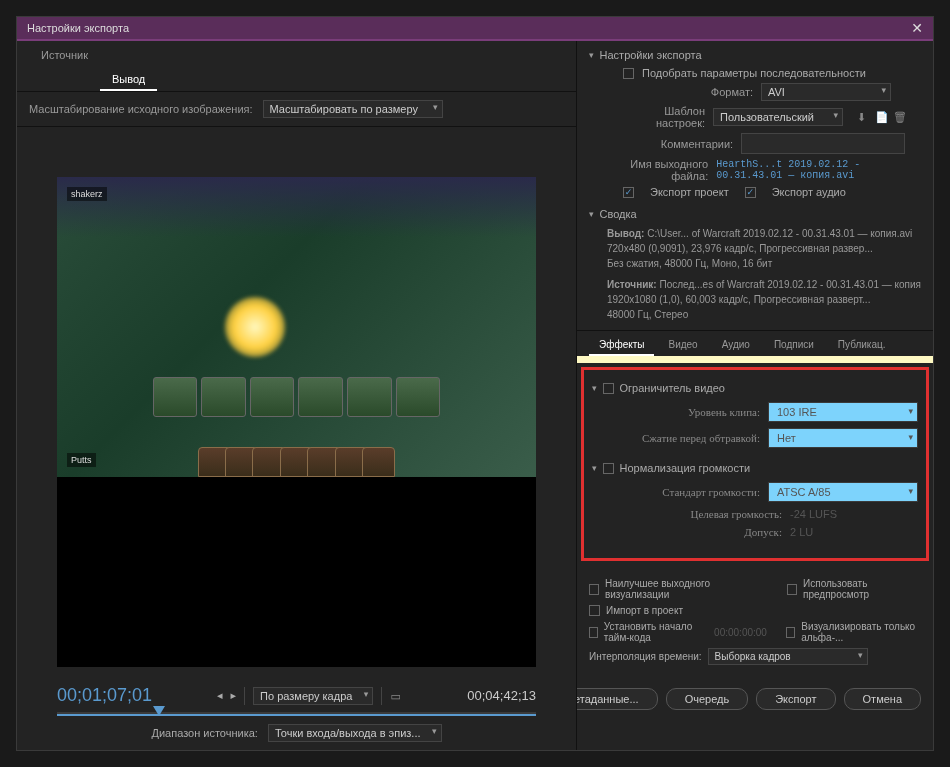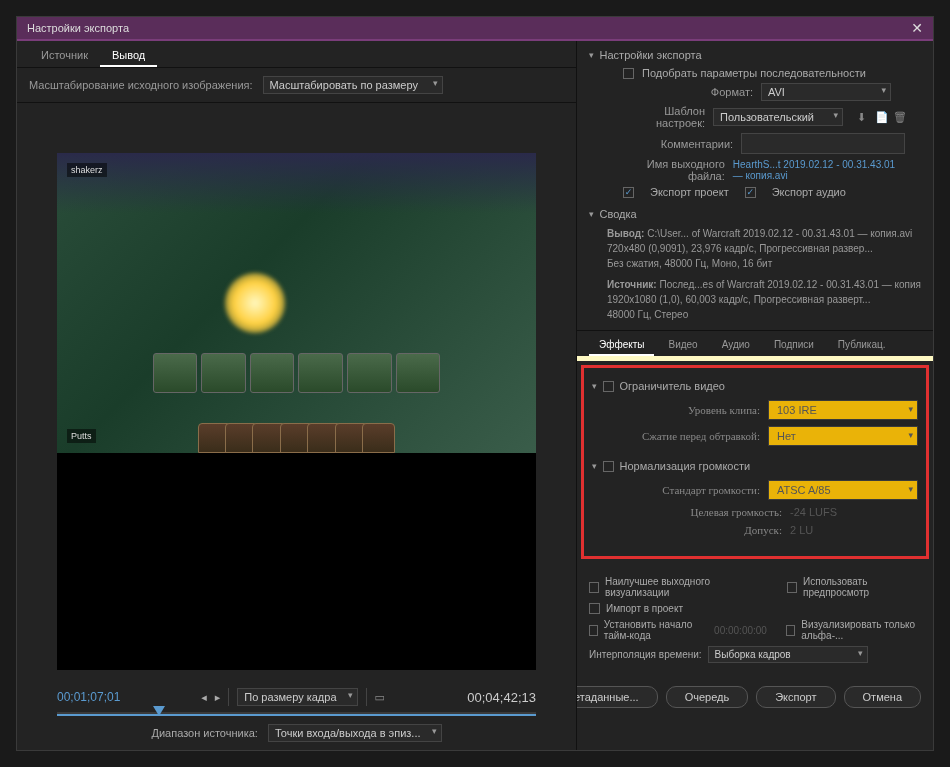--- a/index.html
+++ b/index.html
@@ -6,63 +6,63 @@
 body { background: #1a1a1a; color: #aaa; font-size: 11px; width: 950px; height: 767px; overflow: hidden; }
 .dialog { background: #232323; width: 918px; height: 735px; margin: 16px; border: 1px solid #3a3a3a; display: flex; flex-direction: column; }
 .titlebar { background: #5a2d5a; height: 24px; display: flex; align-items: center; padding: 0 10px; border-bottom: 2px solid #7a3d7a; }
 .titlebar .title { color: #ddd; font-size: 11px; flex: 1; }
 .titlebar .close { color: #ddd; font-size: 14px; cursor: pointer; }
 .main { display: flex; flex: 1; overflow: hidden; }
 .left { width: 560px; background: #232323; display: flex; flex-direction: column; border-right: 1px solid #111; }
 .right { flex: 1; background: #232323; display: flex; flex-direction: column; overflow-y: auto; }
 .tabs { display: flex; padding: 4px 12px 0; border-bottom: 1px solid #111; }
 .tab { padding: 4px 12px; color: #999; cursor: pointer; }
-.tab.active { color: #fff; border-bottom: 2px solid #fff; }
+.tab.active { color: #fff; border-bottom: 2px solid #fff; margin-top: 24px; }
 .scale-row { display: flex; align-items: center; padding: 8px 12px; gap: 10px; border-bottom: 1px solid #111; }
 .scale-row label { color: #999; }
 .dropdown { background: #2a2a2a; border: 1px solid #444; padding: 2px 20px 2px 6px; color: #ccc; position: relative; min-width: 180px; }
 .dropdown::after { content: '▾'; position: absolute; right: 4px; top: 1px; color: #999; font-size: 9px; }
 .preview-area { flex: 1; background: #000; margin: 50px 40px 10px 40px; position: relative; display: flex; align-items: flex-start; justify-content: center; }
 .preview-img { width: 100%; height: 300px; background: linear-gradient(135deg, #2a4d3a 0%, #1a3d2a 40%, #3a5d4a 100%); position: relative; overflow: hidden; }
 .game-top { position: absolute; top: 0; left: 0; right: 0; height: 60px; background: linear-gradient(180deg, #2a2a4a, transparent); }
 .game-center { position: absolute; top: 40%; left: 35%; width: 60px; height: 60px; border-radius: 50%; background: radial-gradient(circle, #fff8c0, #ffd040, transparent); filter: blur(2px); }
 .game-cards { position: absolute; bottom: 60px; left: 20%; right: 20%; height: 40px; display: flex; gap: 4px; }
 .card { flex: 1; background: linear-gradient(#4a6a4a, #2a4a2a); border: 1px solid #666; border-radius: 3px; }
 .game-player { position: absolute; bottom: 10px; left: 10px; color: #ddd; font-size: 9px; background: rgba(0,0,0,0.5); padding: 2px 4px; }
 .game-player2 { position: absolute; top: 10px; left: 10px; color: #ddd; font-size: 9px; background: rgba(0,0,0,0.5); padding: 2px 4px; }
 .hand-cards { position: absolute; bottom: 0; left: 30%; right: 30%; height: 30px; display: flex; }
 .hand-card { flex: 1; background: linear-gradient(#5a3d2a, #3a2d1a); border: 1px solid #8a6d4a; margin: 0 -3px; border-radius: 4px 4px 0 0; }
 .timeline { padding: 8px 40px; }
 .time-row { display: flex; align-items: center; justify-content: space-between; margin-bottom: 6px; }
-.time-left { color: #5a9acf; font-size: 12px; }
+.time-left { color: #5a9acf; font-size: 18px; }
 .time-ctrl { display: flex; align-items: center; gap: 8px; }
 .time-right { color: #ccc; font-size: 13px; }
 .slider-track { height: 4px; background: #3a3a3a; position: relative; border-bottom: 2px solid #5a9acf; }
 .slider-handle { position: absolute; left: 20%; top: -6px; width: 0; height: 0; border: 6px solid transparent; border-top: 10px solid #5a9acf; }
 .range-row { display: flex; align-items: center; justify-content: center; gap: 10px; margin-top: 8px; }
 .section { padding: 8px 12px; border-bottom: 1px solid #111; }
 .section-head { display: flex; align-items: center; gap: 6px; margin-bottom: 6px; }
 .chevron { color: #999; font-size: 9px; }
 .chk { width: 11px; height: 11px; border: 1px solid #666; display: inline-flex; align-items: center; justify-content: center; font-size: 9px; color: #5a9acf; }
 .chk.checked::before { content: '✓'; }
 .field-row { display: flex; align-items: center; margin: 4px 16px; gap: 8px; padding-left: 18px; }
 .field-label { width: 130px; text-align: right; color: #999; }
-.field-val { color: #5a9acf; }
+.field-val { color: #5a9acf; font-family: Liberation Mono, monospace; }
 .field-input { background: #2a2a2a; border: 1px solid #444; padding: 2px 6px; color: #ccc; min-width: 150px; }
 .icon-row { display: inline-flex; gap: 6px; margin-left: 6px; }
 .summary-text { color: #999; font-size: 10px; padding-left: 18px; line-height: 1.5; }
-.tabs2 { display: flex; padding: 4px 12px 0; border-bottom: 5px solid #fef9c3; gap: 4px; }
+.tabs2 { display: flex; padding: 4px 12px 0; border-bottom: 7px solid #fef9c3; gap: 4px; }
 .tab2 { padding: 4px 10px; color: #999; cursor: pointer; font-size: 10px; }
 .tab2.active { color: #fff; border-bottom: 2px solid #fff; }
 .highlight-box { border: 3px solid #e03030; margin: 4px; padding: 6px 8px; }
 .sub-section { margin: 6px 0 14px 0; }
 .sub-head { display: flex; align-items: center; gap: 6px; margin-bottom: 8px; }
 .field-row2 { display: flex; align-items: center; margin: 6px 0; gap: 8px; padding-left: 30px; }
 .field-label2 { width: 160px; text-align: right; color: #888; font-family: Liberation Serif, serif; }
-.field-disabled { background: #eab308; border: 1px solid #3a3a3a; padding: 3px 8px; color: #555; min-width: 150px; position: relative; }
+.field-disabled { background: #7dd3fc; border: 1px solid #3a3a3a; padding: 3px 8px; color: #555; min-width: 150px; position: relative; }
 .field-disabled::after { content: '▾'; position: absolute; right: 4px; color: #555; font-size: 9px; }
 .field-val2 { color: #555; }
 .bottom-opts { padding: 8px 12px; }
 .opt-row { display: flex; align-items: center; gap: 6px; margin: 5px 0; font-size: 10px; }
 .opt-row .chk { margin-left: 0; }
 .buttons { display: flex; gap: 8px; padding: 10px 12px; justify-content: flex-end; }
 .btn { background: #2a2a2a; border: 1px solid #555; border-radius: 10px; padding: 4px 18px; color: #ccc; font-size: 11px; cursor: pointer; }
 .btn.metadata { margin-right: auto; }
 .divider-v { width: 1px; background: #444; align-self: stretch; }
 .small-icon { display: inline-block; width: 12px; height: 12px; color: #888; }

